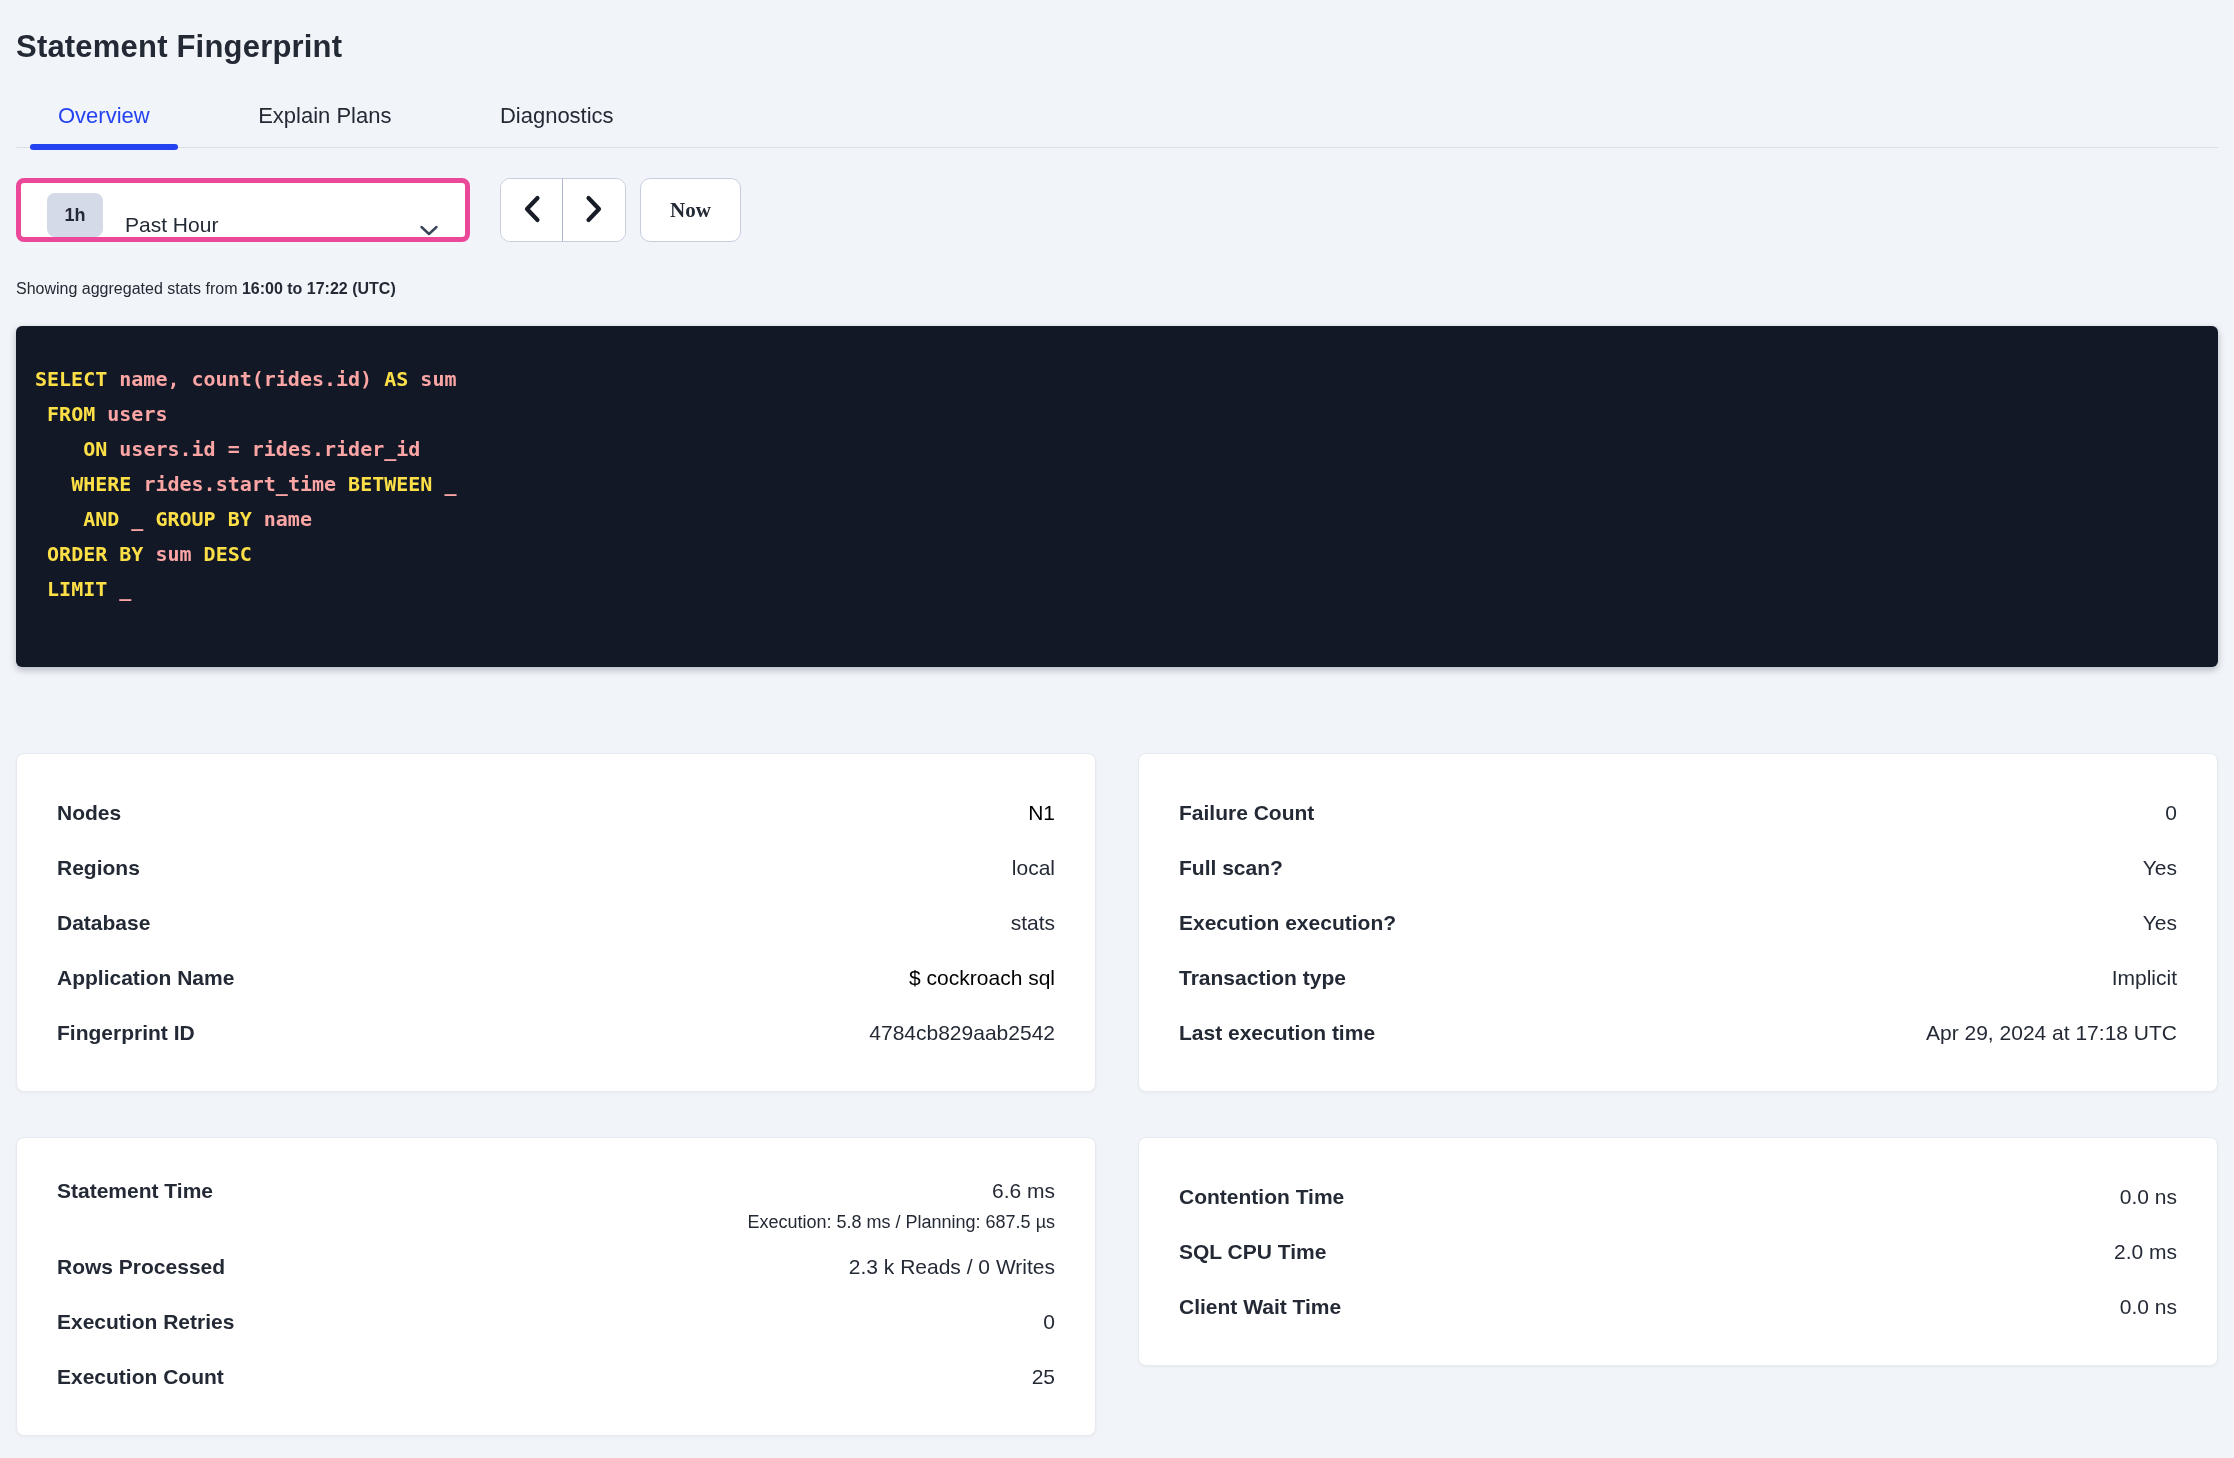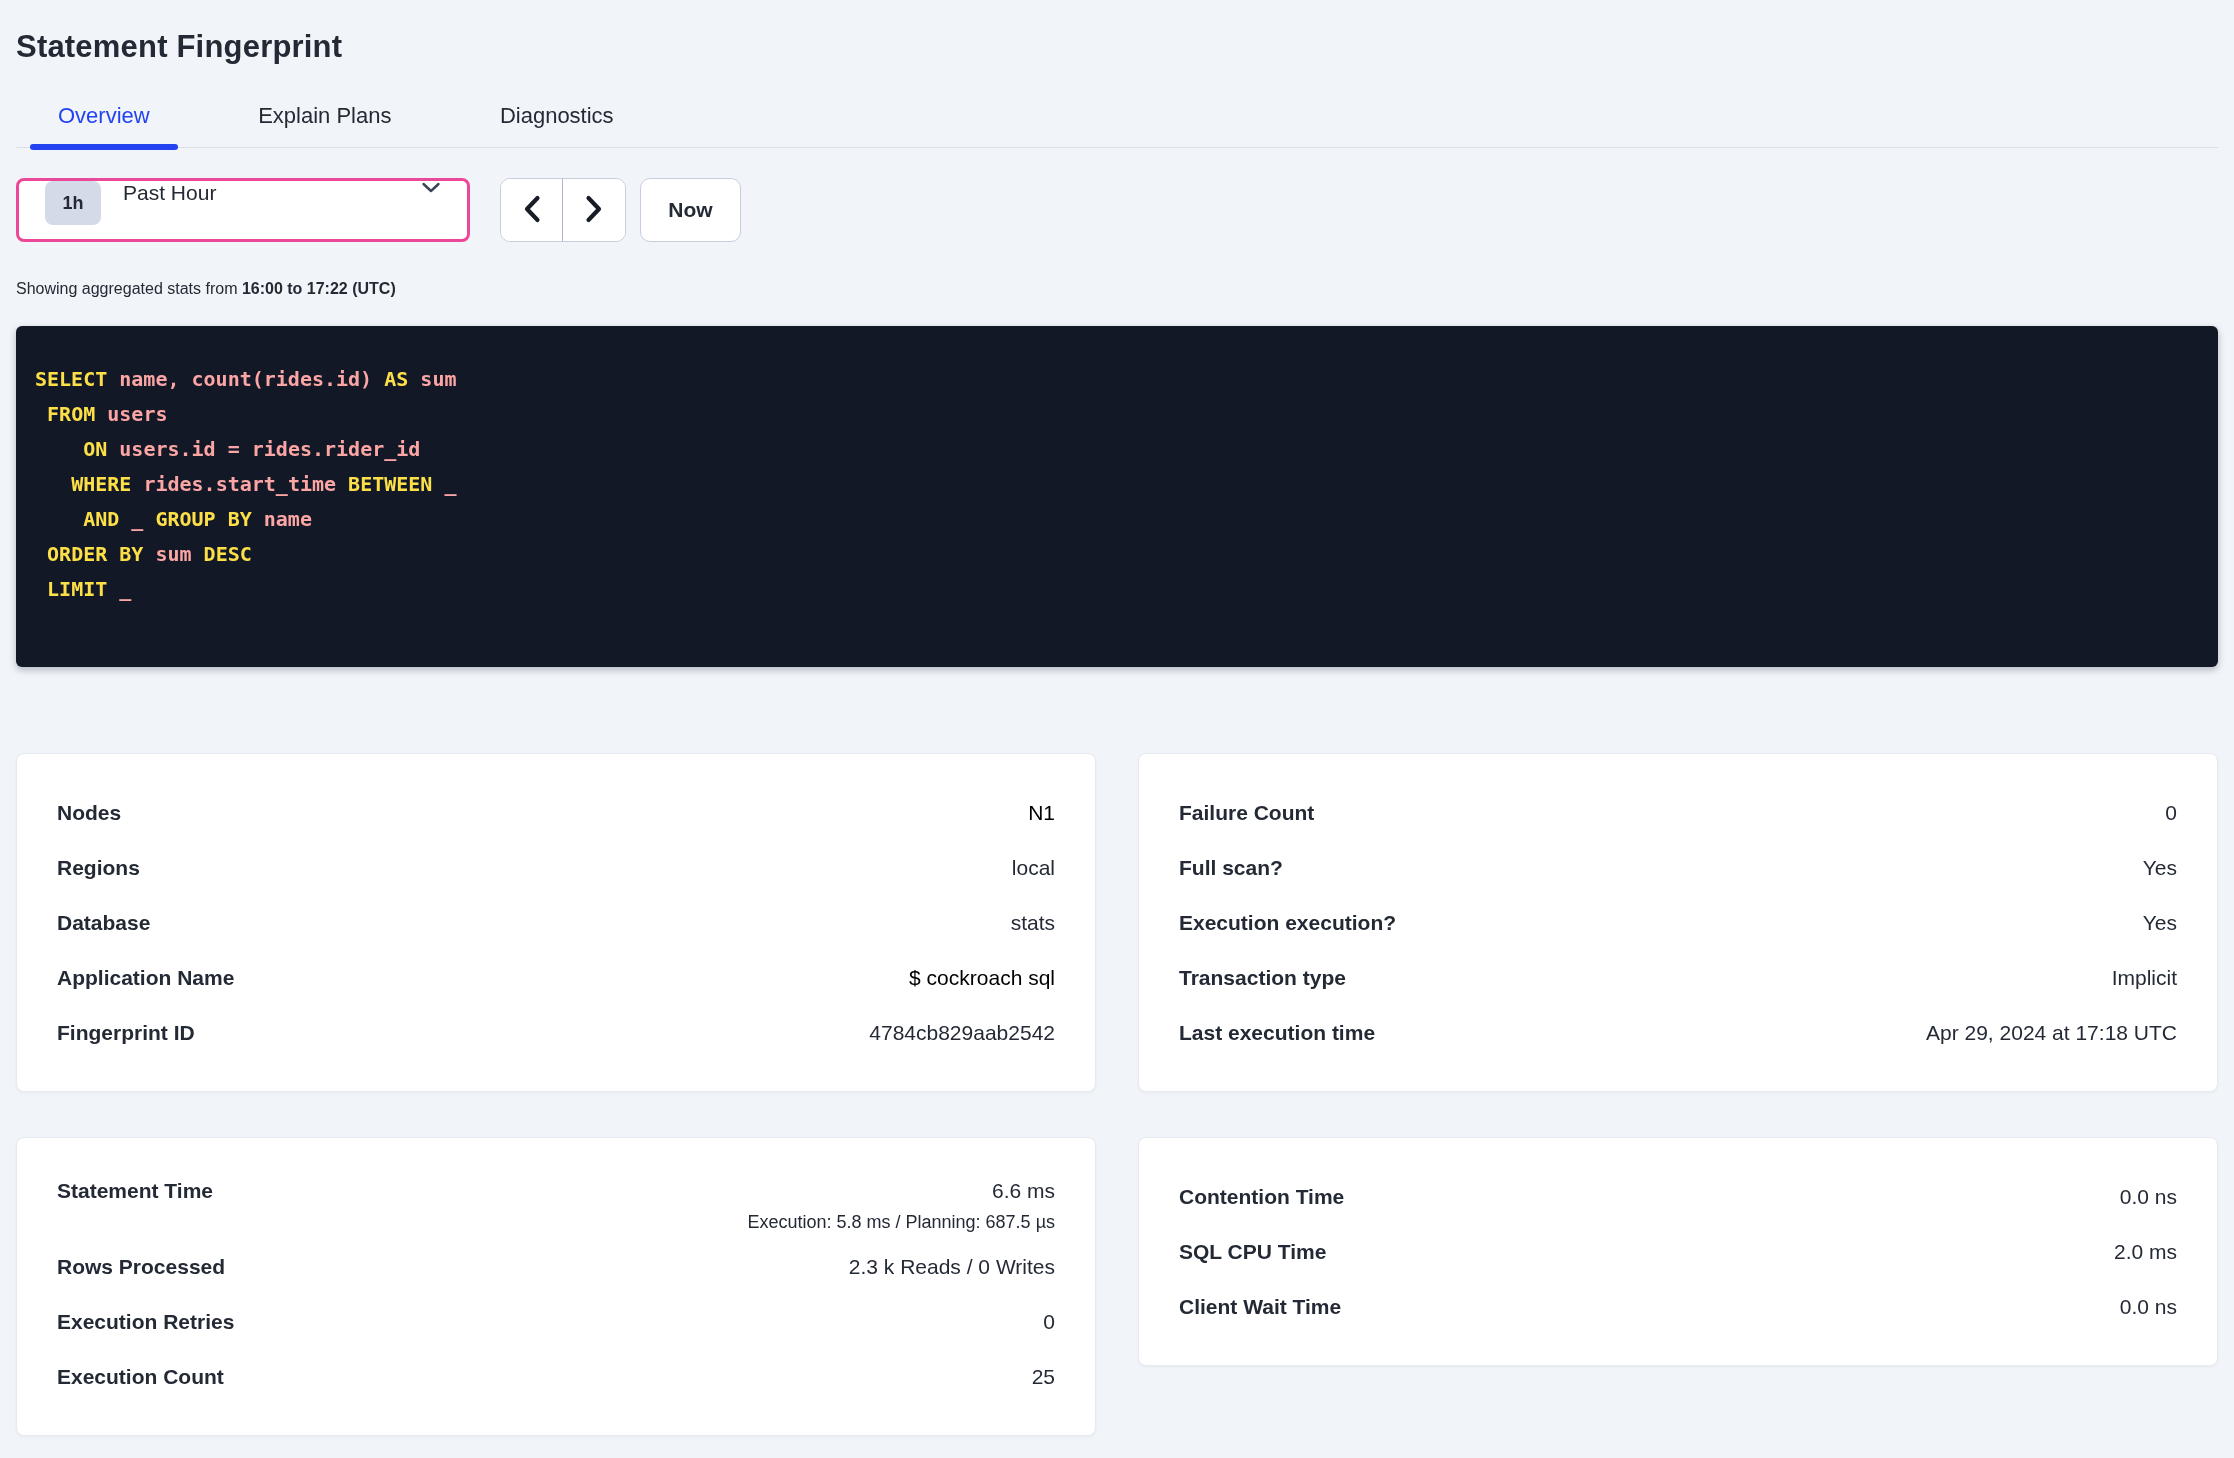--- a/index.html
+++ b/index.html
@@ -49,24 +49,24 @@
   
   .picker-row {
     margin-top: 30px;
     display: flex;
     align-items: center;
   }
   .time-dropdown {
     width: 454px;
     height: 64px;
     background: #ffffff;
-    border: 3px solid #ec4899;
+    border: 5px solid #ec4899;
     border-radius: 8px;
     display: flex;
-    align-items: flex-start;
+    align-items: flex-end;
     padding: 0 26px 0 26px;
     cursor: pointer;
   }
   .time-badge {
     background: #d5dae8;
     border-radius: 8px;
     min-width: 56px;
     height: 44px;
     display: flex;
     align-items: center;
@@ -100,21 +100,21 @@
   }
   .arrow-btn.first { border-right: 1px solid #aab3cc; }
 
   .now-btn {
     margin-left: 14px;
     width: 101px;
     height: 64px;
     background: #ffffff;
     border: 1px solid #c7cdde;
     border-radius: 10px;
-    font-family: Liberation Sans, sans-serif;
+    font-family: Liberation Serif, serif;
     font-size: 21px;
     font-weight: 600;
     color: #242a35;
     cursor: pointer;
   }
 
   
   .stats-line { margin-top: 38px; font-size: 16px; color: #242a35; }
   .stats-line .bold { font-weight: 700; }
 

